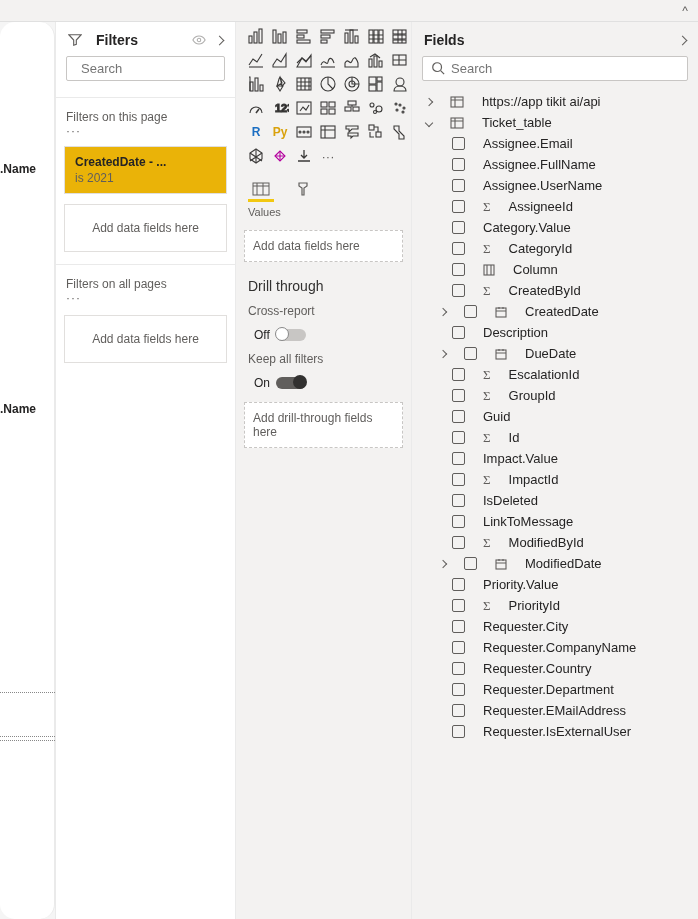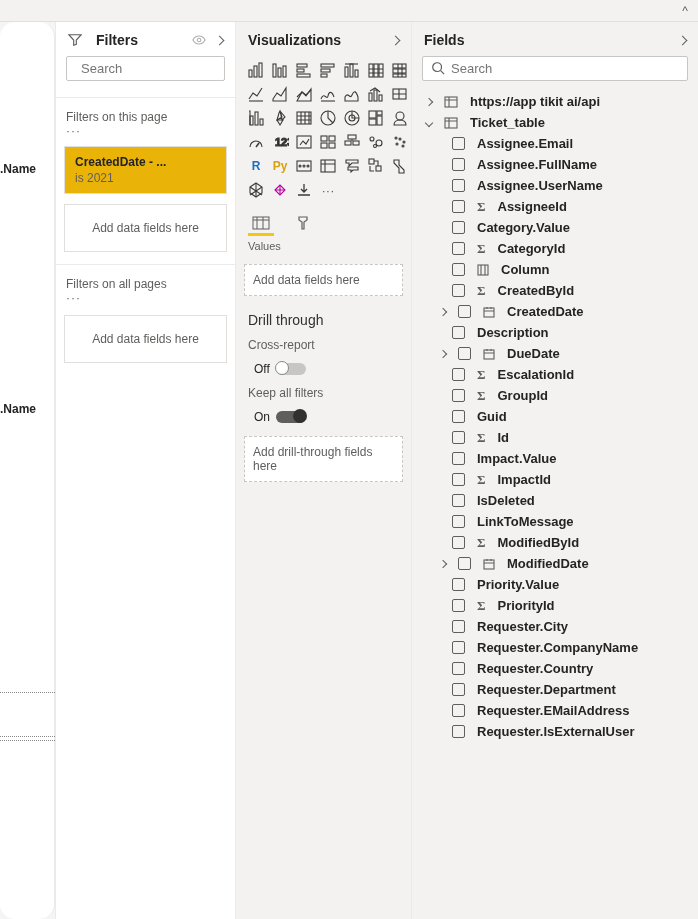--- a/index.html
+++ b/index.html
@@ -53,21 +53,21 @@
   .drill-row { font-size:12px; color:#605e5c; padding:4px 12px; }
   .toggle { display:inline-flex; align-items:center; gap:6px; padding:6px 18px; font-size:12px; }
   .sw { width:30px; height:12px; background:#c8c6c4; border-radius:6px; position:relative; }
   .sw.off .knob{ left:-1px; width:14px; height:14px; border:1px solid #888; background:#fff; border-radius:50%; position:absolute; top:-2px; }
   .sw.on { background:#605e5c; }
   .sw.on .knob{ right:-1px; width:14px; height:14px; background:#323130; border-radius:50%; position:absolute; top:-2px; }
 
   .fields-list { overflow-y:scroll; height:820px; }
   .fields-list::-webkit-scrollbar{width:8px;} 
   .fields-list::-webkit-scrollbar-thumb{background:#c8c6c4; border-radius:4px;}
-  .tree-row { display:flex; align-items:center; gap:12px; padding:3px 8px 3px 18px; font-size:13px; color:#252424;font-weight:bold; }
+  .tree-row { display:flex; align-items:center; gap:18px; padding:3px 8px 3px 18px; font-size:13px; color:#252424; }
   .tree-row .cb { width:13px; height:13px; border:1px solid #605e5c; border-radius:2px; }
   .tree-row.level1 { padding-left:14px; font-size:13px;}
   .tree-row.level2 { padding-left:40px; }
   .tree-row.expander { padding-left:28px; }
   .caret { width:6px; height:6px; border-right:1.5px solid #605e5c; border-bottom:1.5px solid #605e5c; display:inline-block; }
   .caret.right{ transform:rotate(-45deg);} 
   .caret.down{ transform:rotate(45deg);}
   .tbl-icon{ width:14px; height:12px; display:inline-block;}
   .sigma{ font-family:serif; font-size:13px; color:#605e5c; line-height:1; }
   .dt-icon{ width:12px; height:12px; display:inline-block;}
@@ -122,24 +122,20 @@
     <div class="drop-area">Add data fields here</div>
     <hr class="thin">
     <div class="sect-label">
         <span>Filters on all pages</span>
         <span class="elps">···</span>
       </div>
     <div class="drop-area">Add data fields here</div>
   </div>
 
   <div class="pane viz-pane">
-    <div class="pane-header">
-      <span>Visualizations</span>
-      <span class="chev"></span>
-    </div>
     <div class="viz-grid" id="viz-grid">
         <div class="viz-icon">
           <svg viewBox="0 0 18 18" fill="none" stroke="#3b3a39" stroke-width="1.1">
             <rect x="2" y="9" width="3" height="7"></rect>
             <rect x="7" y="5" width="3" height="11"></rect>
             <rect x="12" y="2" width="3" height="14"></rect>
           </svg>
         </div>
         <div class="viz-icon">
           <svg viewBox="0 0 18 18" fill="none" stroke="#3b3a39" stroke-width="1.1">

